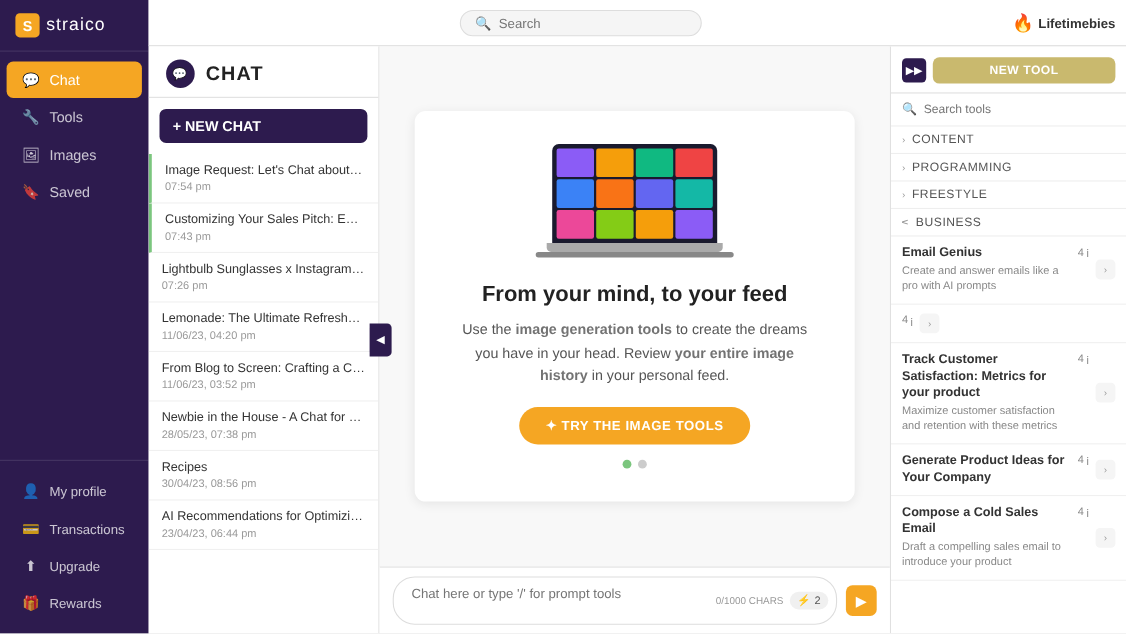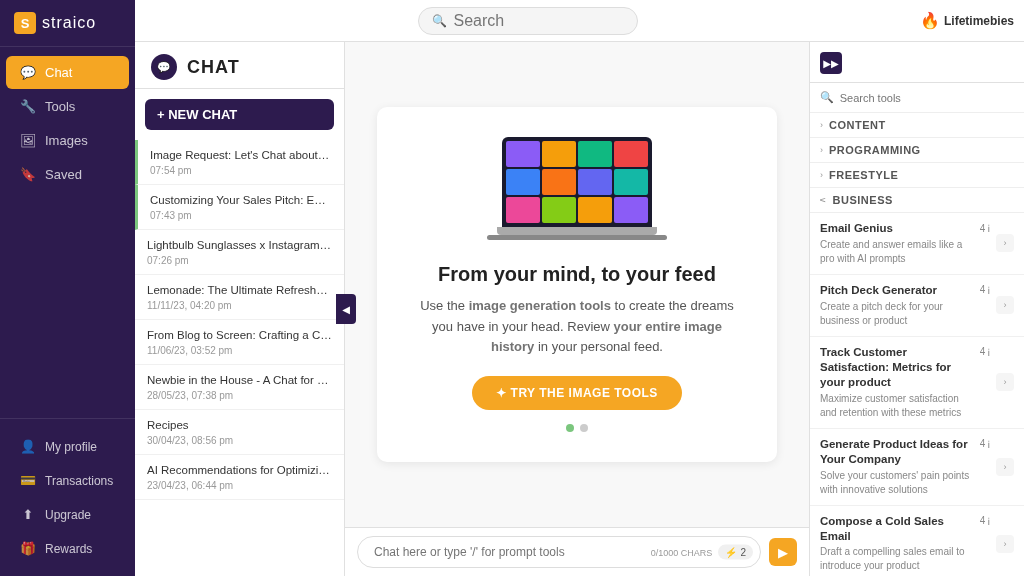--- a/index.html
+++ b/index.html
@@ -55,21 +55,21 @@
     .search-box {
       display: flex; align-items: center;
       background: #f5f5f5;
       border: 1px solid #ddd;
       border-radius: 20px;
       padding: 4px 14px;
       gap: 6px;
       width: 220px;
     }
     .search-box input {
-      border: none; background: transparent; font-size: 16px; outline: none; color: #555; width: 160px;
+      border: none; background: transparent; font-size: 12px; outline: none; color: #555; width: 160px;
     }
 
     
     .content-layout {
       flex: 1;
       display: flex;
       overflow: hidden;
     }
 
     
@@ -237,21 +237,21 @@
       display: flex;
       align-items: center;
       gap: 8px;
     }
     .char-count { font-size: 9px; color: #999; position: absolute; right: 60px; bottom: 18px; }
     .chat-input-wrapper { flex: 1; position: relative; }
     .chat-input {
       width: 100%;
       border: 1px solid #ddd;
       border-radius: 20px;
-      padding: 8px 80px 8px 16px;
+      padding: 8px 80px 20px 16px;
       font-size: 12px;
       outline: none;
       color: #555;
     }
     .input-right-icons {
       position: absolute;
       right: 8px; top: 50%;
       transform: translateY(-50%);
       display: flex; align-items: center; gap: 6px;
     }
@@ -323,21 +323,21 @@
     .tool-category {
       padding: 6px 10px;
       display: flex;
       align-items: center;
       gap: 6px;
       cursor: pointer;
       border-bottom: 1px solid #eee;
     }
     .tool-category-label {
       font-size: 11px;
-      font-weight: 700;
+      font-weight: 400;
       color: #555;
       letter-spacing: 0.5px;
       text-transform: uppercase;
     }
     .tool-category .chevron { font-size: 9px; color: #999; }
     .tool-category.open .chevron { transform: rotate(90deg); }
     .tool-item {
       padding: 8px 10px;
       border-bottom: 1px solid #f0f0f0;
       display: flex;
@@ -455,21 +455,21 @@
         <div class="chat-item highlighted">
           <div class="chat-item-title">Customizing Your Sales Pitch: Enhancing Your Sc</div>
           <div class="chat-item-time">07:43 pm</div>
         </div>
         <div class="chat-item">
           <div class="chat-item-title">Lightbulb Sunglasses x Instagram Reel: Trendy ar</div>
           <div class="chat-item-time">07:26 pm</div>
         </div>
         <div class="chat-item">
           <div class="chat-item-title">Lemonade: The Ultimate Refreshment – From Blo</div>
-          <div class="chat-item-time">11/11/23, 04:20 pm</div>
+          <div class="chat-item-time">11/06/23, 04:20 pm</div>
         </div>
         <div class="chat-item">
           <div class="chat-item-title">From Blog to Screen: Crafting a Captivating Scrip</div>
           <div class="chat-item-time">11/06/23, 03:52 pm</div>
         </div>
         <div class="chat-item">
           <div class="chat-item-title">Newbie in the House - A Chat for First-Timers</div>
           <div class="chat-item-time">28/05/23, 07:38 pm</div>
         </div>
         <div class="chat-item">
@@ -526,20 +526,21 @@
             <div class="credit-badge">⚡ 2</div>
           </div>
         </div>
         <button class="send-btn">▶</button>
       </div>
     </div>
 
     <div class="tools-panel">
       <div class="tools-panel-header">
         <div class="expand-icon">▶▶</div>
+        <button class="new-tool-btn">NEW TOOL</button>
       </div>
       <div class="tools-search">
         <span style="color:#999;font-size:11px;">🔍</span>
         <input type="text" placeholder="Search tools" style="">
       </div>
 
       <div class="tool-category">
         <span class="chevron">›</span>
         <span class="tool-category-label">CONTENT</span>
       </div>
@@ -563,24 +564,20 @@
           <div class="tool-item-desc">Create and answer emails like a pro with AI prompts</div>
         </div>
         <div class="tool-item-rating">
           <span>4</span>
           <span>ℹ</span>
         </div>
         <div class="tool-item-arrow">›</div>
       </div>
 
       <div class="tool-item">
-        <div class="tool-item-content">
-          <div class="tool-item-title">Pitch Deck Generator</div>
-          <div class="tool-item-desc">Create a pitch deck for your business or product</div>
-        </div>
         <div class="tool-item-rating">
           <span>4</span>
           <span>ℹ</span>
         </div>
         <div class="tool-item-arrow">›</div>
       </div>
 
       <div class="tool-item">
         <div class="tool-item-content">
           <div class="tool-item-title">Track Customer Satisfaction: Metrics for your product</div>
@@ -589,21 +586,20 @@
         <div class="tool-item-rating">
           <span>4</span>
           <span>ℹ</span>
         </div>
         <div class="tool-item-arrow">›</div>
       </div>
 
       <div class="tool-item">
         <div class="tool-item-content">
           <div class="tool-item-title">Generate Product Ideas for Your Company</div>
-          <div class="tool-item-desc">Solve your customers' pain points with innovative solutions</div>
         </div>
         <div class="tool-item-rating">
           <span>4</span>
           <span>ℹ</span>
         </div>
         <div class="tool-item-arrow">›</div>
       </div>
 
       <div class="tool-item">
         <div class="tool-item-content">

